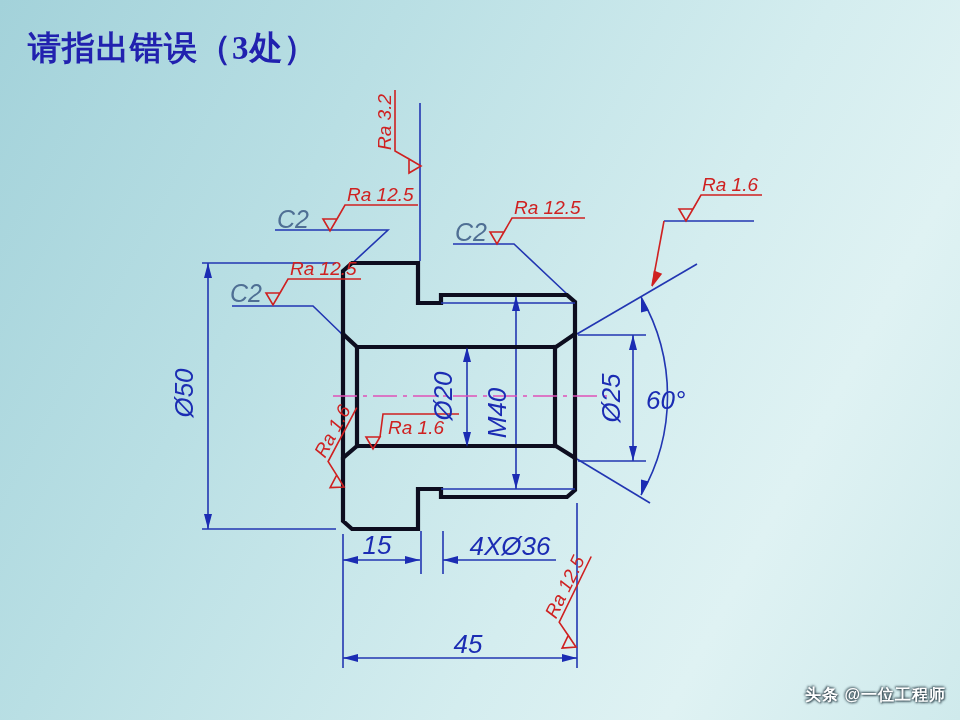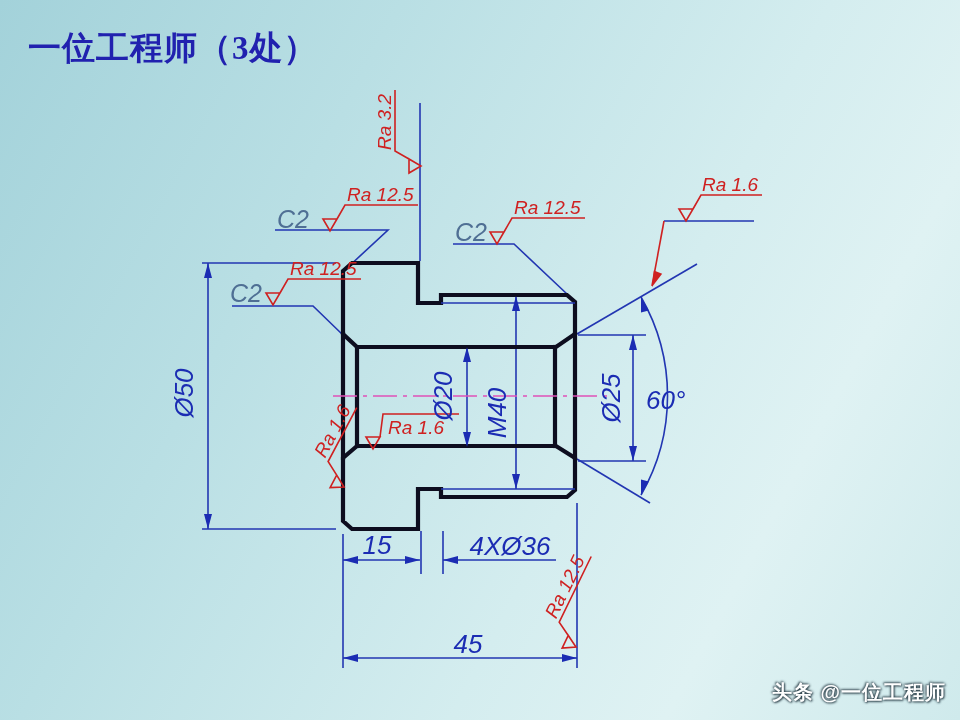--- a/index.html
+++ b/index.html
@@ -8,40 +8,40 @@
     background:linear-gradient(118deg,#a3d2da 0%,#b9dfe4 30%,#d4edef 62%,#dff2f3 78%,#cfeaec 100%);
     font-family:"Liberation Sans",sans-serif;
   }
   .title{
     position:absolute;left:28px;top:26px;
     font-family:"Liberation Serif","DejaVu Serif",serif;
     font-weight:bold;font-size:33px;color:#2121af;letter-spacing:1px;
   }
   .watermark{
     position:absolute;right:14px;bottom:14px;
-    font-size:20px;font-weight:bold;color:#ffffff;
+    font-size:16px;font-weight:bold;color:#ffffff;
     text-shadow:0 0 3px rgba(38,58,68,.95),1px 1px 2px rgba(30,50,60,.8),-1px -1px 2px rgba(30,50,60,.6);
     letter-spacing:1px;
   }
   svg{position:absolute;left:0;top:0;}
   .thick{stroke:#0d0d1f;stroke-width:4.2;fill:none;stroke-linejoin:miter;stroke-linecap:square;}
   .thin{stroke:#2236b2;stroke-width:1.6;fill:none;}
   .red{stroke:#cf2121;stroke-width:1.6;fill:none;}
   .center{stroke:#e052b8;stroke-width:1.6;fill:none;stroke-dasharray:24 6 4 6;}
   .barrow{fill:#1b2cb3;stroke:none;}
   .rarrow{fill:#cf2121;stroke:none;}
   text{stroke:none;}
   .dimtxt{fill:#1b2cb3;font-size:26px;font-style:italic;font-family:"Liberation Sans",sans-serif;}
   .redtxt{fill:#cf2121;font-size:19px;font-style:italic;font-family:"Liberation Sans",sans-serif;}
   .c2txt{fill:#4f6f94;font-size:25px;font-style:italic;font-family:"Liberation Sans",sans-serif;}
 </style>
 </head>
 <body>
 
-<div class="title">一位工程师（3处）</div>
+<div class="title">请指出错误（3处）</div>
 
 <svg width="960" height="720" viewBox="0 0 960 720">
   <defs>
     <pattern id="hatch" width="14" height="14" patternUnits="userSpaceOnUse">
       <path d="M-1,15 L15,-1" stroke="#2a3cae" stroke-width="1.2"></path>
       <path d="M-8,8 L8,-8" stroke="#2a3cae" stroke-width="1.2"></path>
     </pattern>
   </defs>
 
   <g>

